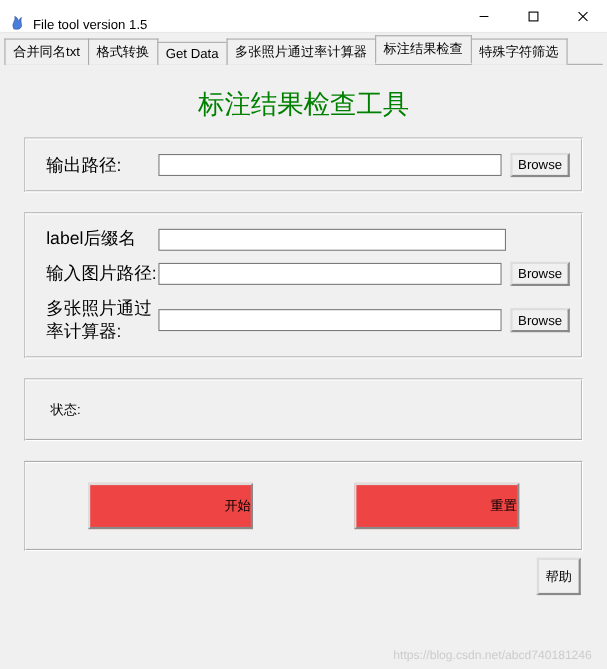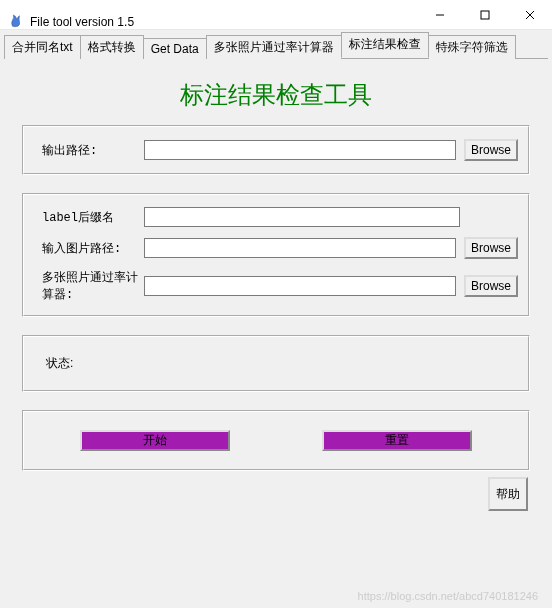--- a/index.html
+++ b/index.html
@@ -79,23 +79,22 @@
       margin-bottom: 18px;
     }
     .row {
       display: flex;
       align-items: center;
       margin-bottom: 10px;
     }
     .row:last-child { margin-bottom: 0; }
     .row-label {
       width: 110px;
-      font-size: 12px;
+      font-size: 16px;
       padding-left: 8px;
-      font-family: Liberation Mono, monospace;
     }
     .row-input {
       flex: 1;
       height: 20px;
       border: 1px solid #7a7a7a;
       background: #fff;
       padding: 0 3px;
       font-size: 12px;
     }
     .browse-btn {
@@ -113,25 +112,26 @@
     }
     .action-frame {
       border: 2px groove #fff;
       padding: 18px 10px;
       display: flex;
       justify-content: space-around;
       margin-bottom: 6px;
     }
     .action-btn {
       width: 150px;
-      height: 21px;
+      height: 42px;
       font-size: 12px;
       border: 2px outset #ddd;
-      background: #a21caf;
-      cursor: pointer;
+      background: #ef4444;
+      cursor: pointer;
+      text-align: right;
     }
     .help-row {
       display: flex;
       justify-content: flex-end;
       padding: 0 2px 2px 0;
     }
     .help-btn {
       height: 34px;
       padding: 0 6px;
       font-size: 12px;

